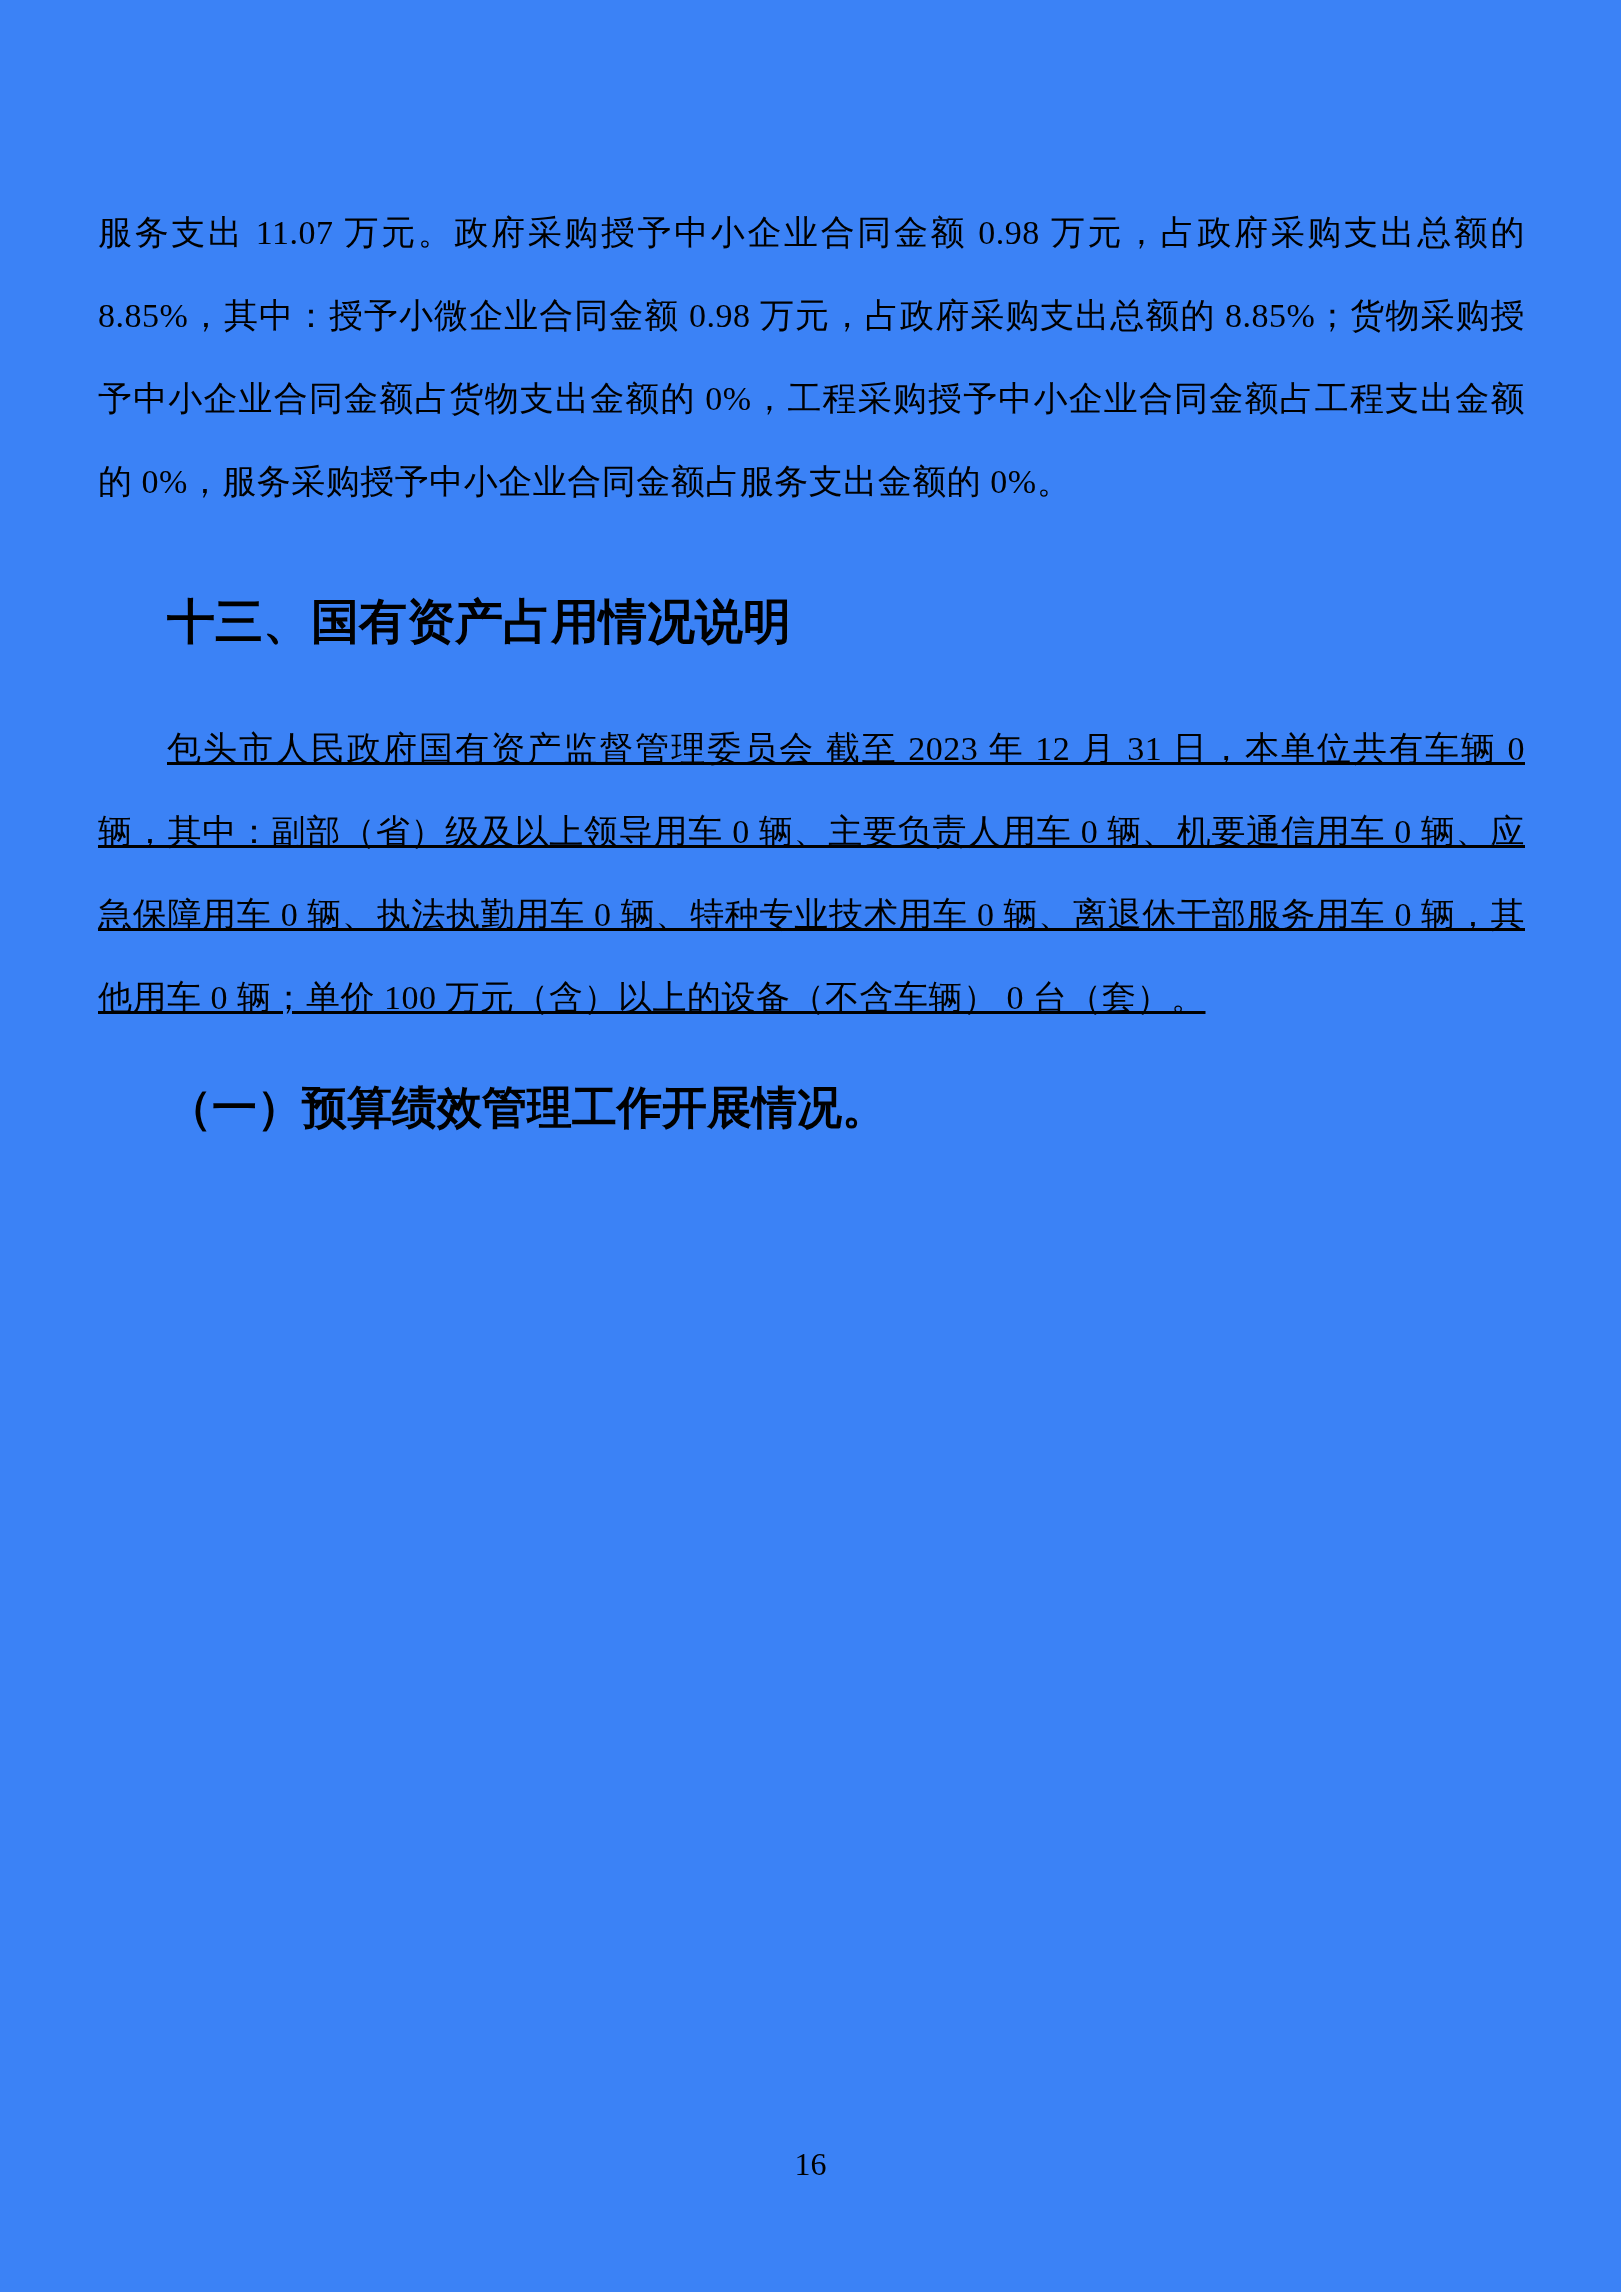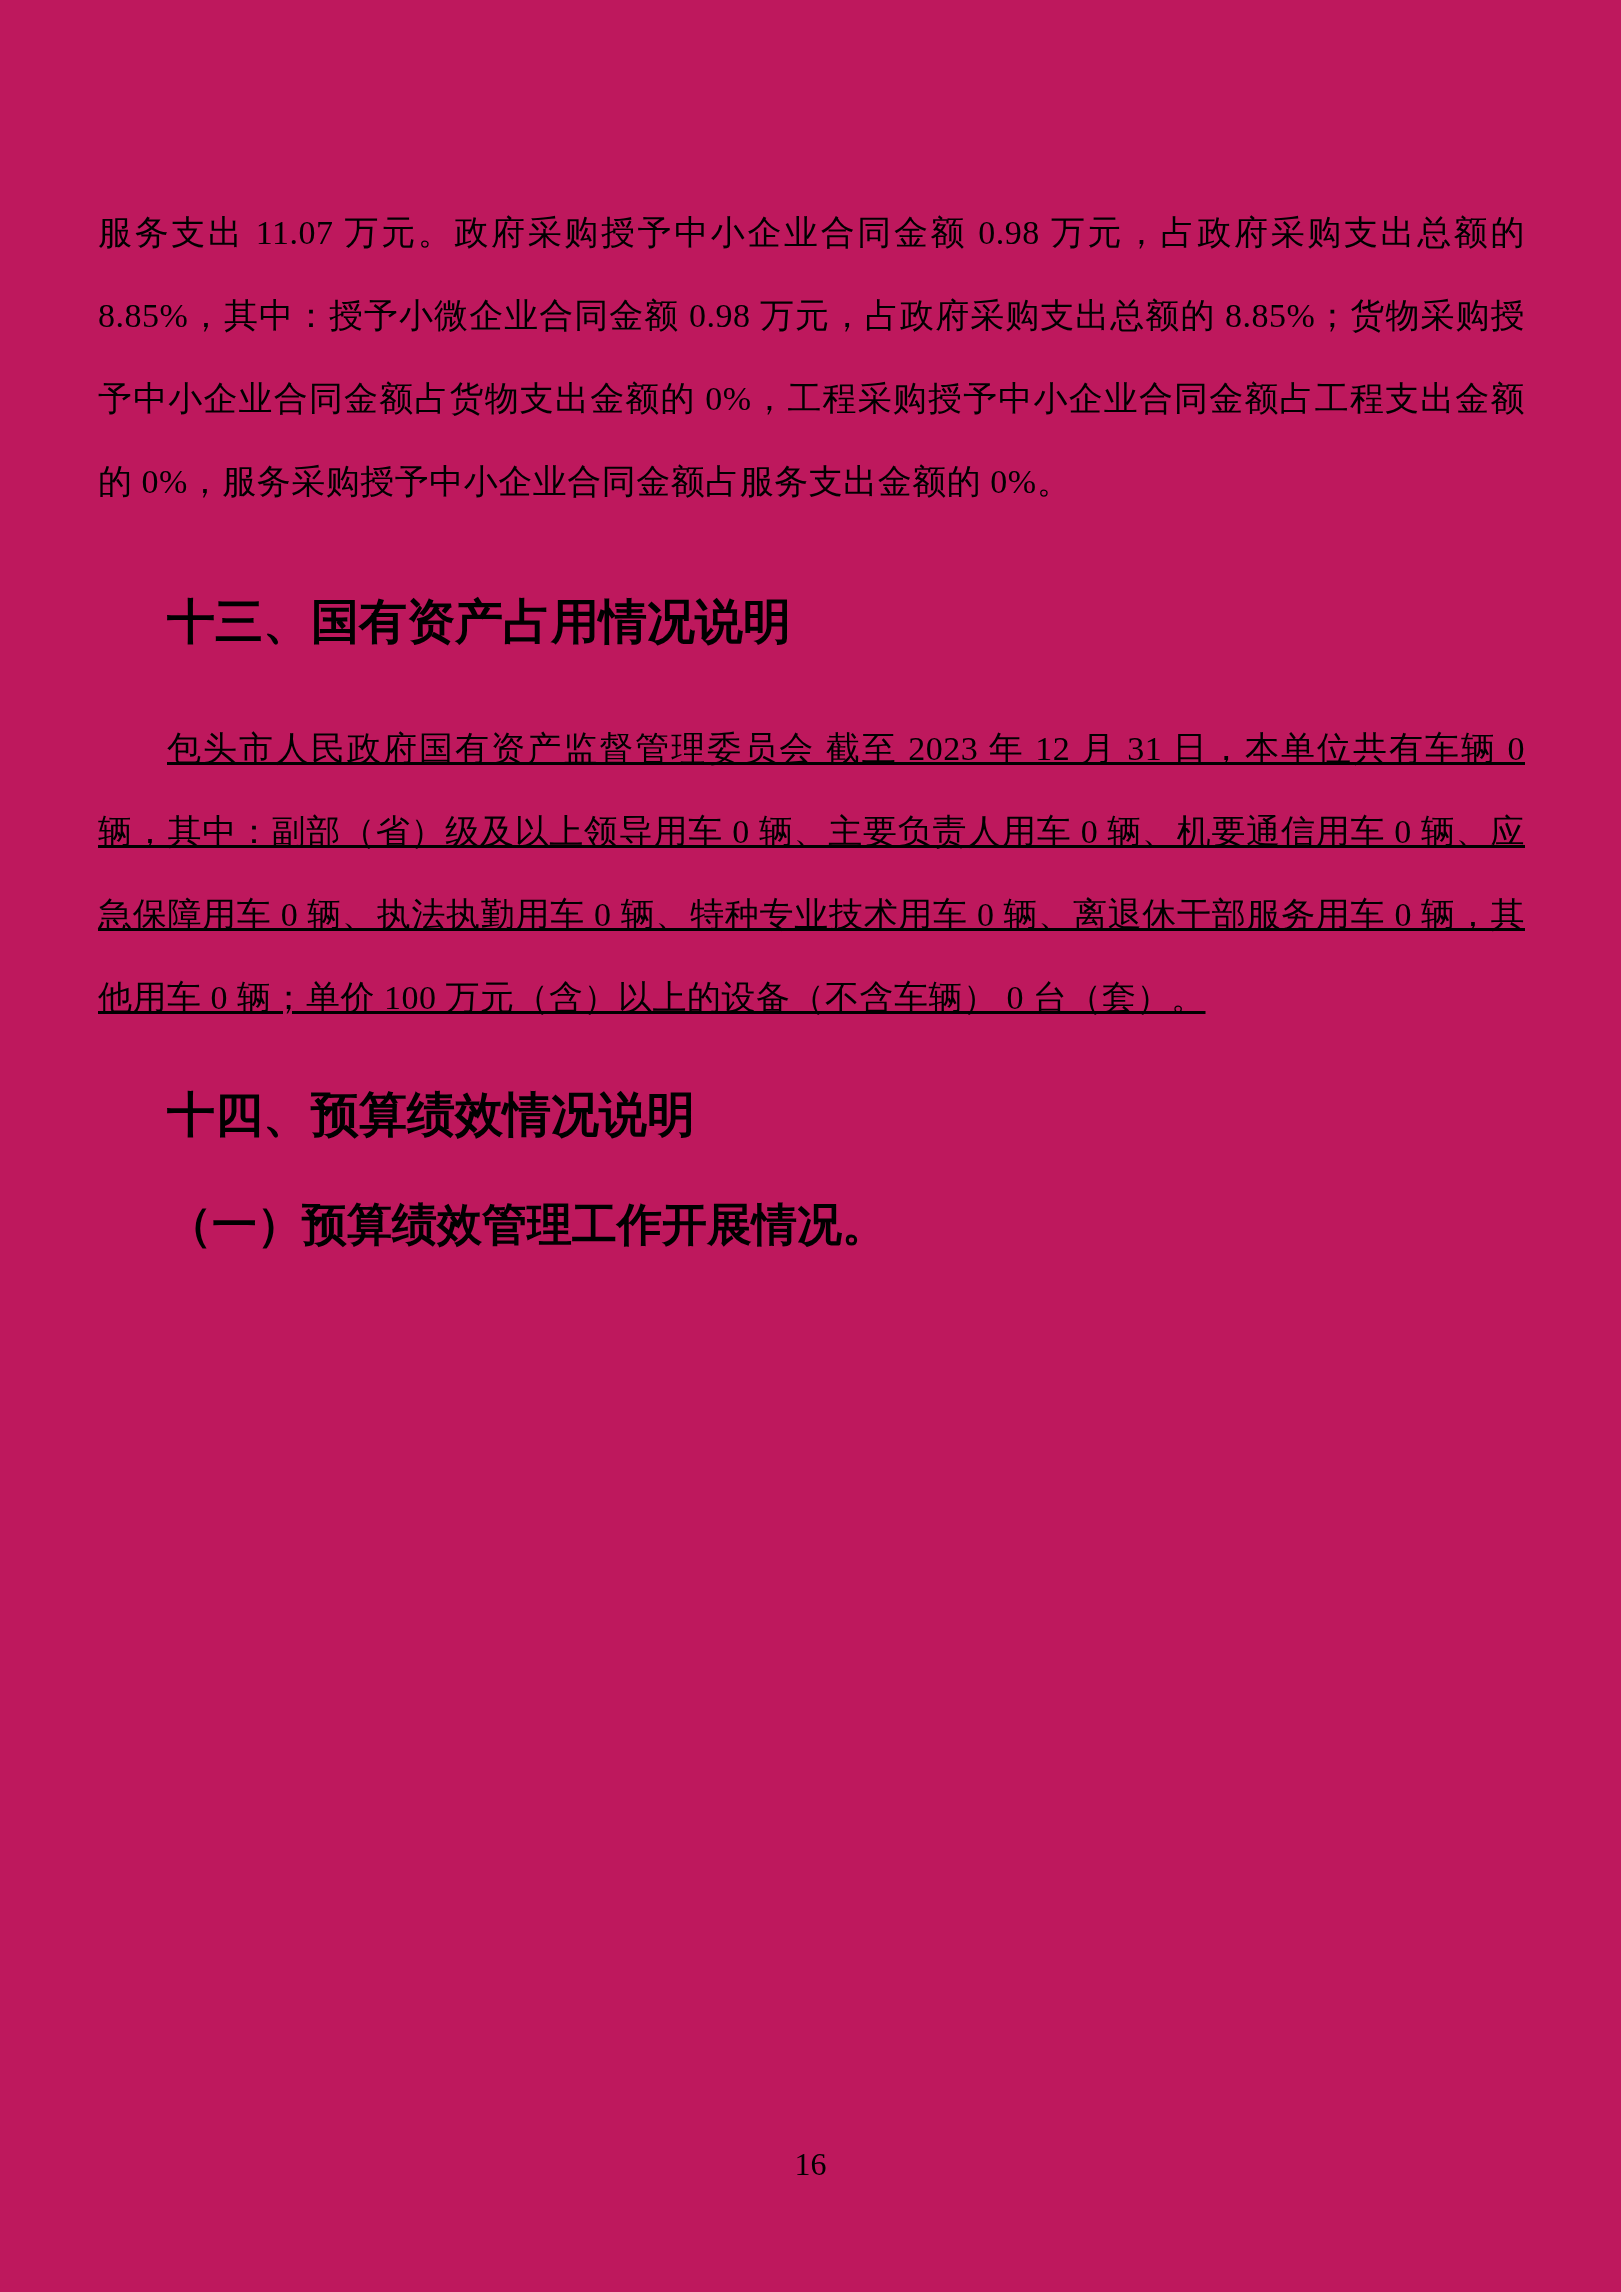--- a/index.html
+++ b/index.html
@@ -5,21 +5,21 @@
   html, body {
     margin: 0;
     padding: 0;
     background: #ffffff;
   }
   .page {
     position: relative;
     width: 1621px;
     height: 2293px;
     margin: 0 auto;
-    background: #be185d;
+    background: #3b82f6;
     color: #000000;
     overflow: hidden;
   }
   .content {
     position: absolute;
     left: 98px;
     right: 96px;
     top: 191px;
   }
   p.body-para {
@@ -69,21 +69,20 @@
 
 <div class="page">
   <div class="content">
 
     <p class="body-para">服务支出 11.07 万元。政府采购授予中小企业合同金额 0.98 万元，占政府采购支出总额的 8.85%，其中：授予小微企业合同金额 0.98 万元，占政府采购支出总额的 8.85%；货物采购授予中小企业合同金额占货物支出金额的 0%，工程采购授予中小企业合同金额占工程支出金额的 0%，服务采购授予中小企业合同金额占服务支出金额的 0%。</p>
 
     <h2 class="sec-heading">十三、国有资产占用情况说明</h2>
 
     <p class="body-para indent">包头市人民政府国有资产监督管理委员会 截至 2023 年 12 月 31 日，本单位共有车辆 0 辆，其中：副部（省）级及以上领导用车 0 辆、主要负责人用车 0 辆、机要通信用车 0 辆、应急保障用车 0 辆、执法执勤用车 0 辆、特种专业技术用车 0 辆、离退休干部服务用车 0 辆，其他用车 0 辆；单价 100 万元（含）以上的设备（不含车辆） 0 台（套）。</p>
 
-    <h2 class="sec-heading second">十四、预算绩效情况说明</h2>
 
     <h3 class="sub-heading">（一）预算绩效管理工作开展情况。</h3>
 
 
   </div>
 
   <div class="page-number">16</div>
 </div>
 
 

